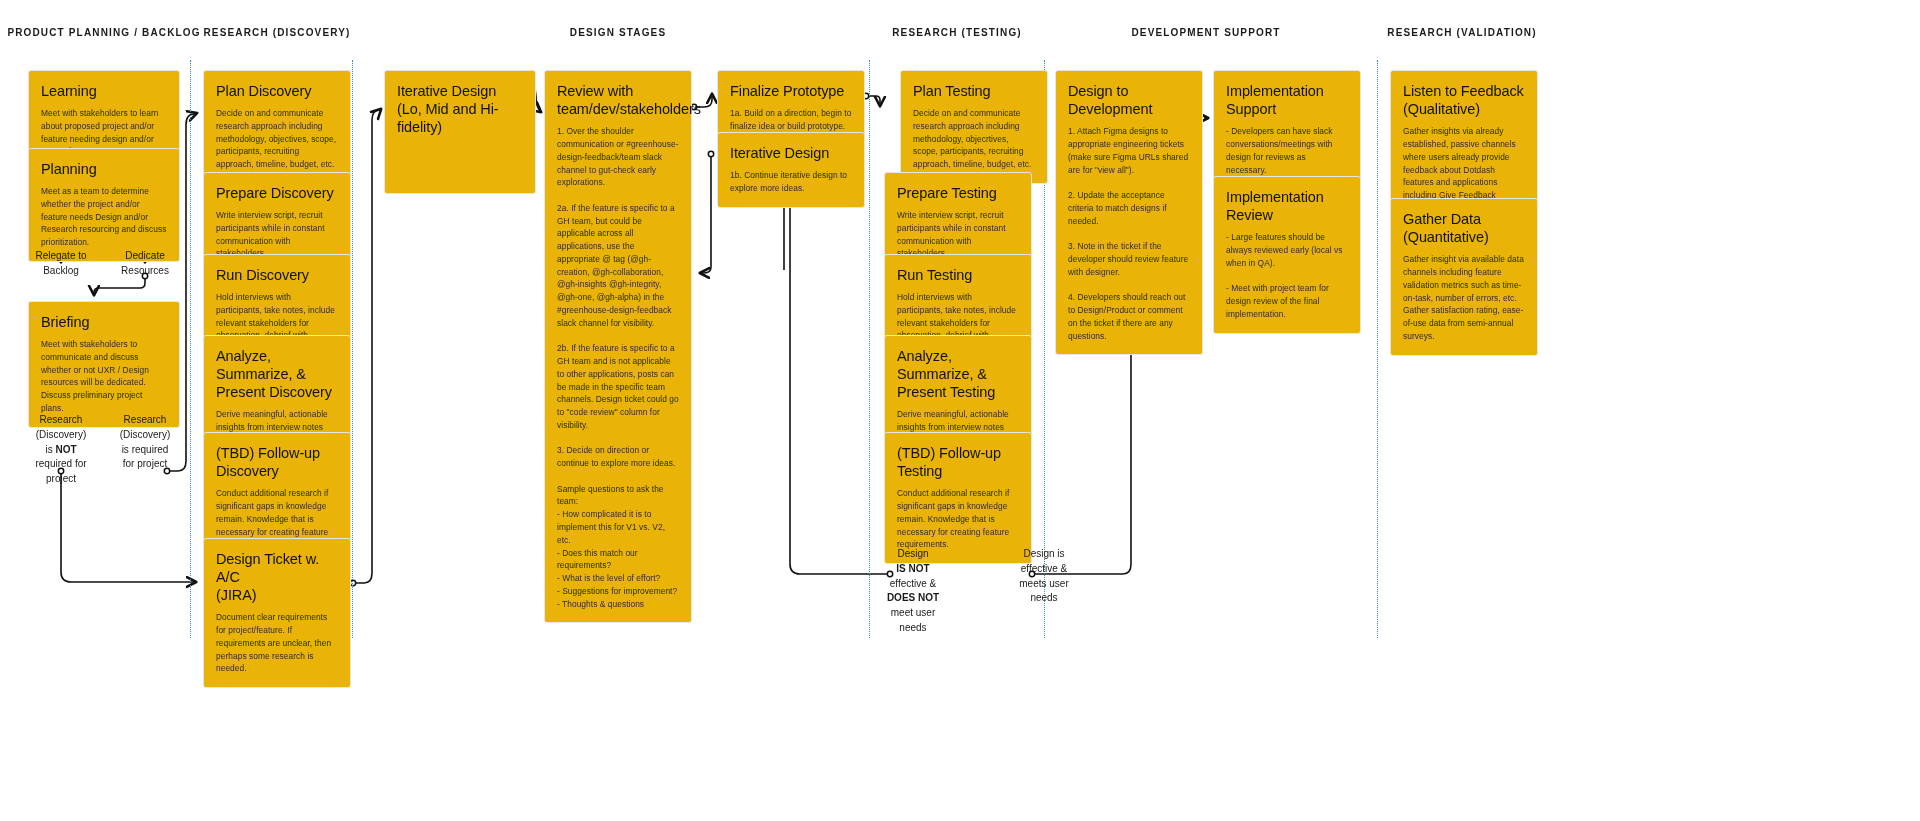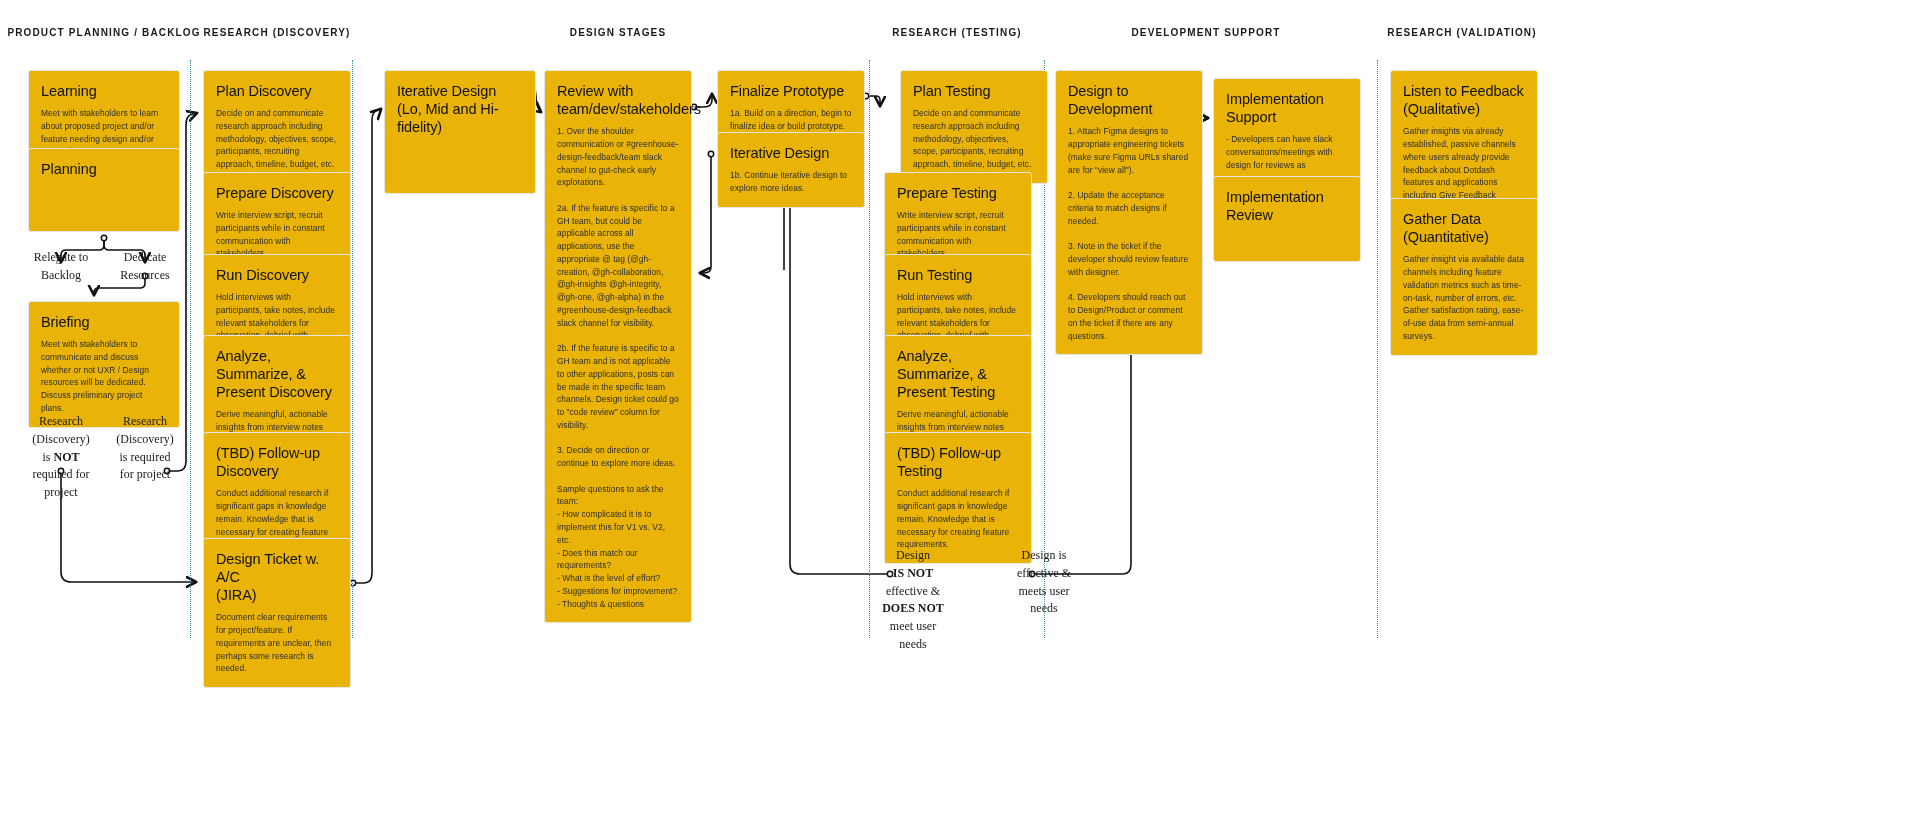--- a/index.html
+++ b/index.html
@@ -56,27 +56,26 @@
     font-size: 8.4px;
     font-weight: 400;
     color: #2d2d2d;
     line-height: 1.52;
     white-space: pre-line;
     letter-spacing: 0.05px;
   }
   
   .node-label {
     position: absolute;
-    font-size: 12px;
+    font-size: 10px;
     color: #1a1a1a;
     line-height: 1.48;
     text-align: center;
     white-space: pre-line;
     transform: translateX(-50%);
-    font-family: Liberation Serif, serif;
   }
   .node-label b { font-weight: 700; }
   
   #wires {
     position: absolute;
     left: 0; top: 0;
     width: 1920px; height: 821px;
     pointer-events: none;
   }
   #wires path, #wires line { fill: none; stroke: #111111; stroke-width: 1.6; }
@@ -214,20 +213,21 @@
     <div class="lane-divider" style="left:1377px;top:60px;height:578px"></div>
   </div>
 
   <div id="cards-root">
       <div class="card" style="left: 28px; top: 70px; width: 152px; min-height: 64px;">
         <div class="card-title">Learning</div>
         <div class="card-body">Meet with stakeholders to learn about proposed project and/or feature needing design and/or research.</div>
       </div>
       <div class="card" style="left: 28px; top: 148px; width: 152px; min-height: 84px;">
         <div class="card-title">Planning</div>
+        <div class="card-body">Meet as a team to determine whether the project and/or feature needs Design and/or Research resourcing and discuss prioritization.</div>
       </div>
       <div class="card" style="left: 28px; top: 301px; width: 152px; min-height: 86px;">
         <div class="card-title">Briefing</div>
         <div class="card-body">Meet with stakeholders to communicate and discuss whether or not UXR / Design resources will be dedicated. Discuss preliminary project plans.</div>
       </div>
       <div class="card" style="left: 203px; top: 70px; width: 148px; min-height: 84px;">
         <div class="card-title">Plan Discovery</div>
         <div class="card-body">Decide on and communicate research approach including methodology, objectives, scope, participants, recruiting approach, timeline, budget, etc.</div>
       </div>
       <div class="card" style="left: 203px; top: 172px; width: 148px; min-height: 62px;">
@@ -308,28 +308,31 @@
       <div class="card" style="left: 1055px; top: 70px; width: 148px; min-height: 134px;">
         <div class="card-title">Design to Development</div>
         <div class="card-body">1. Attach Figma designs to appropriate engineering tickets (make sure Figma URLs shared are for "view all").
 
 2. Update the acceptance criteria to match designs if needed.
 
 3. Note in the ticket if the developer should review feature with designer.
 
 4. Developers should reach out to Design/Product or comment on the ticket if there are any questions.</div>
       </div>
-      <div class="card" style="left: 1213px; top: 70px; width: 148px; min-height: 96px; margin-top: 8px;">
+      <div class="card" style="left: 1213px; top: 70px; width: 148px; min-height: 96px;">
         <div class="card-title">Implementation Support</div>
         <div class="card-body">- Developers can have slack conversations/meetings with design for reviews as necessary.
 
 - Design will note and share recommended fixes/changes.</div>
       </div>
       <div class="card" style="left: 1213px; top: 176px; width: 148px; min-height: 86px;">
         <div class="card-title">Implementation Review</div>
+        <div class="card-body">- Large features should be always reviewed early (local vs when in QA).
+
+- Meet with project team for design review of the final implementation.</div>
       </div>
       <div class="card" style="left: 1390px; top: 70px; width: 148px; min-height: 120px;">
         <div class="card-title">Listen to Feedback
 (Qualitative)</div>
         <div class="card-body">Gather insights via already established, passive channels where users already provide feedback about Dotdash features and applications including Give Feedback (Zendesk) button, Platform Support slack channels, and semi-annual surveys.</div>
       </div>
       <div class="card" style="left: 1390px; top: 198px; width: 148px; min-height: 100px;">
         <div class="card-title">Gather Data
 (Quantitative)</div>
         <div class="card-body">Gather insight via available data channels including feature validation metrics such as time-on-task, number of errors, etc. Gather satisfaction rating, ease-of-use data from semi-annual surveys.</div>

